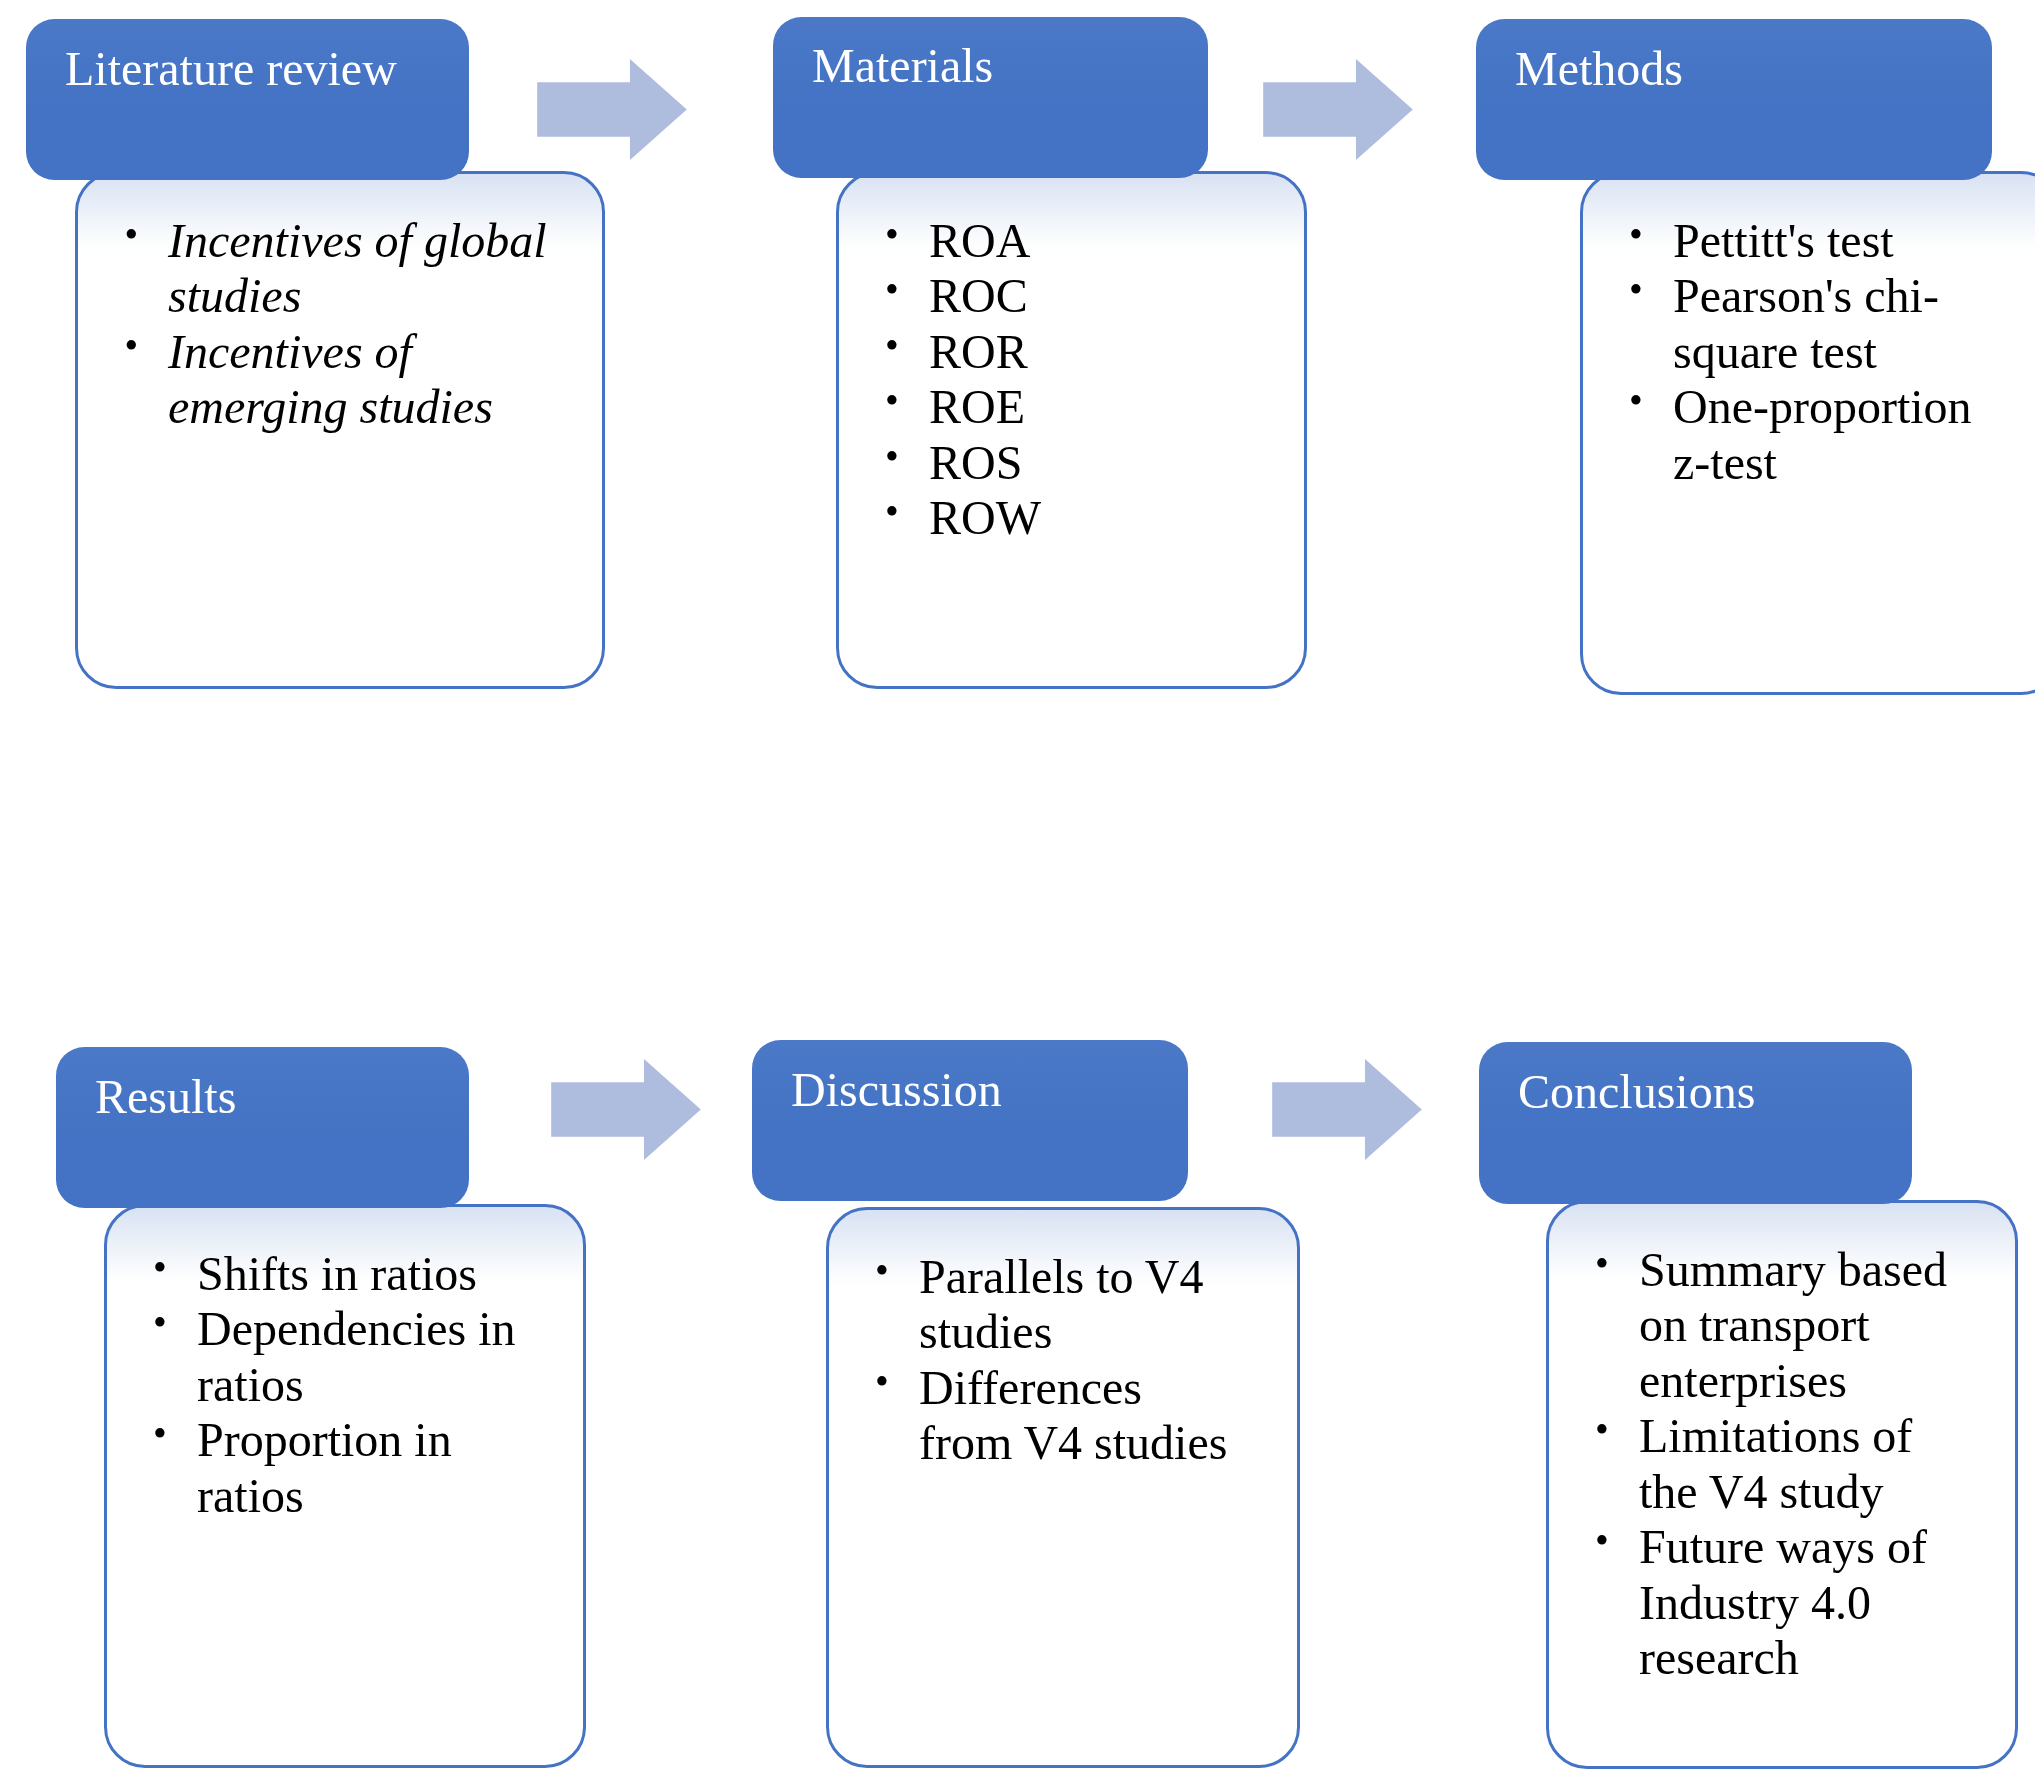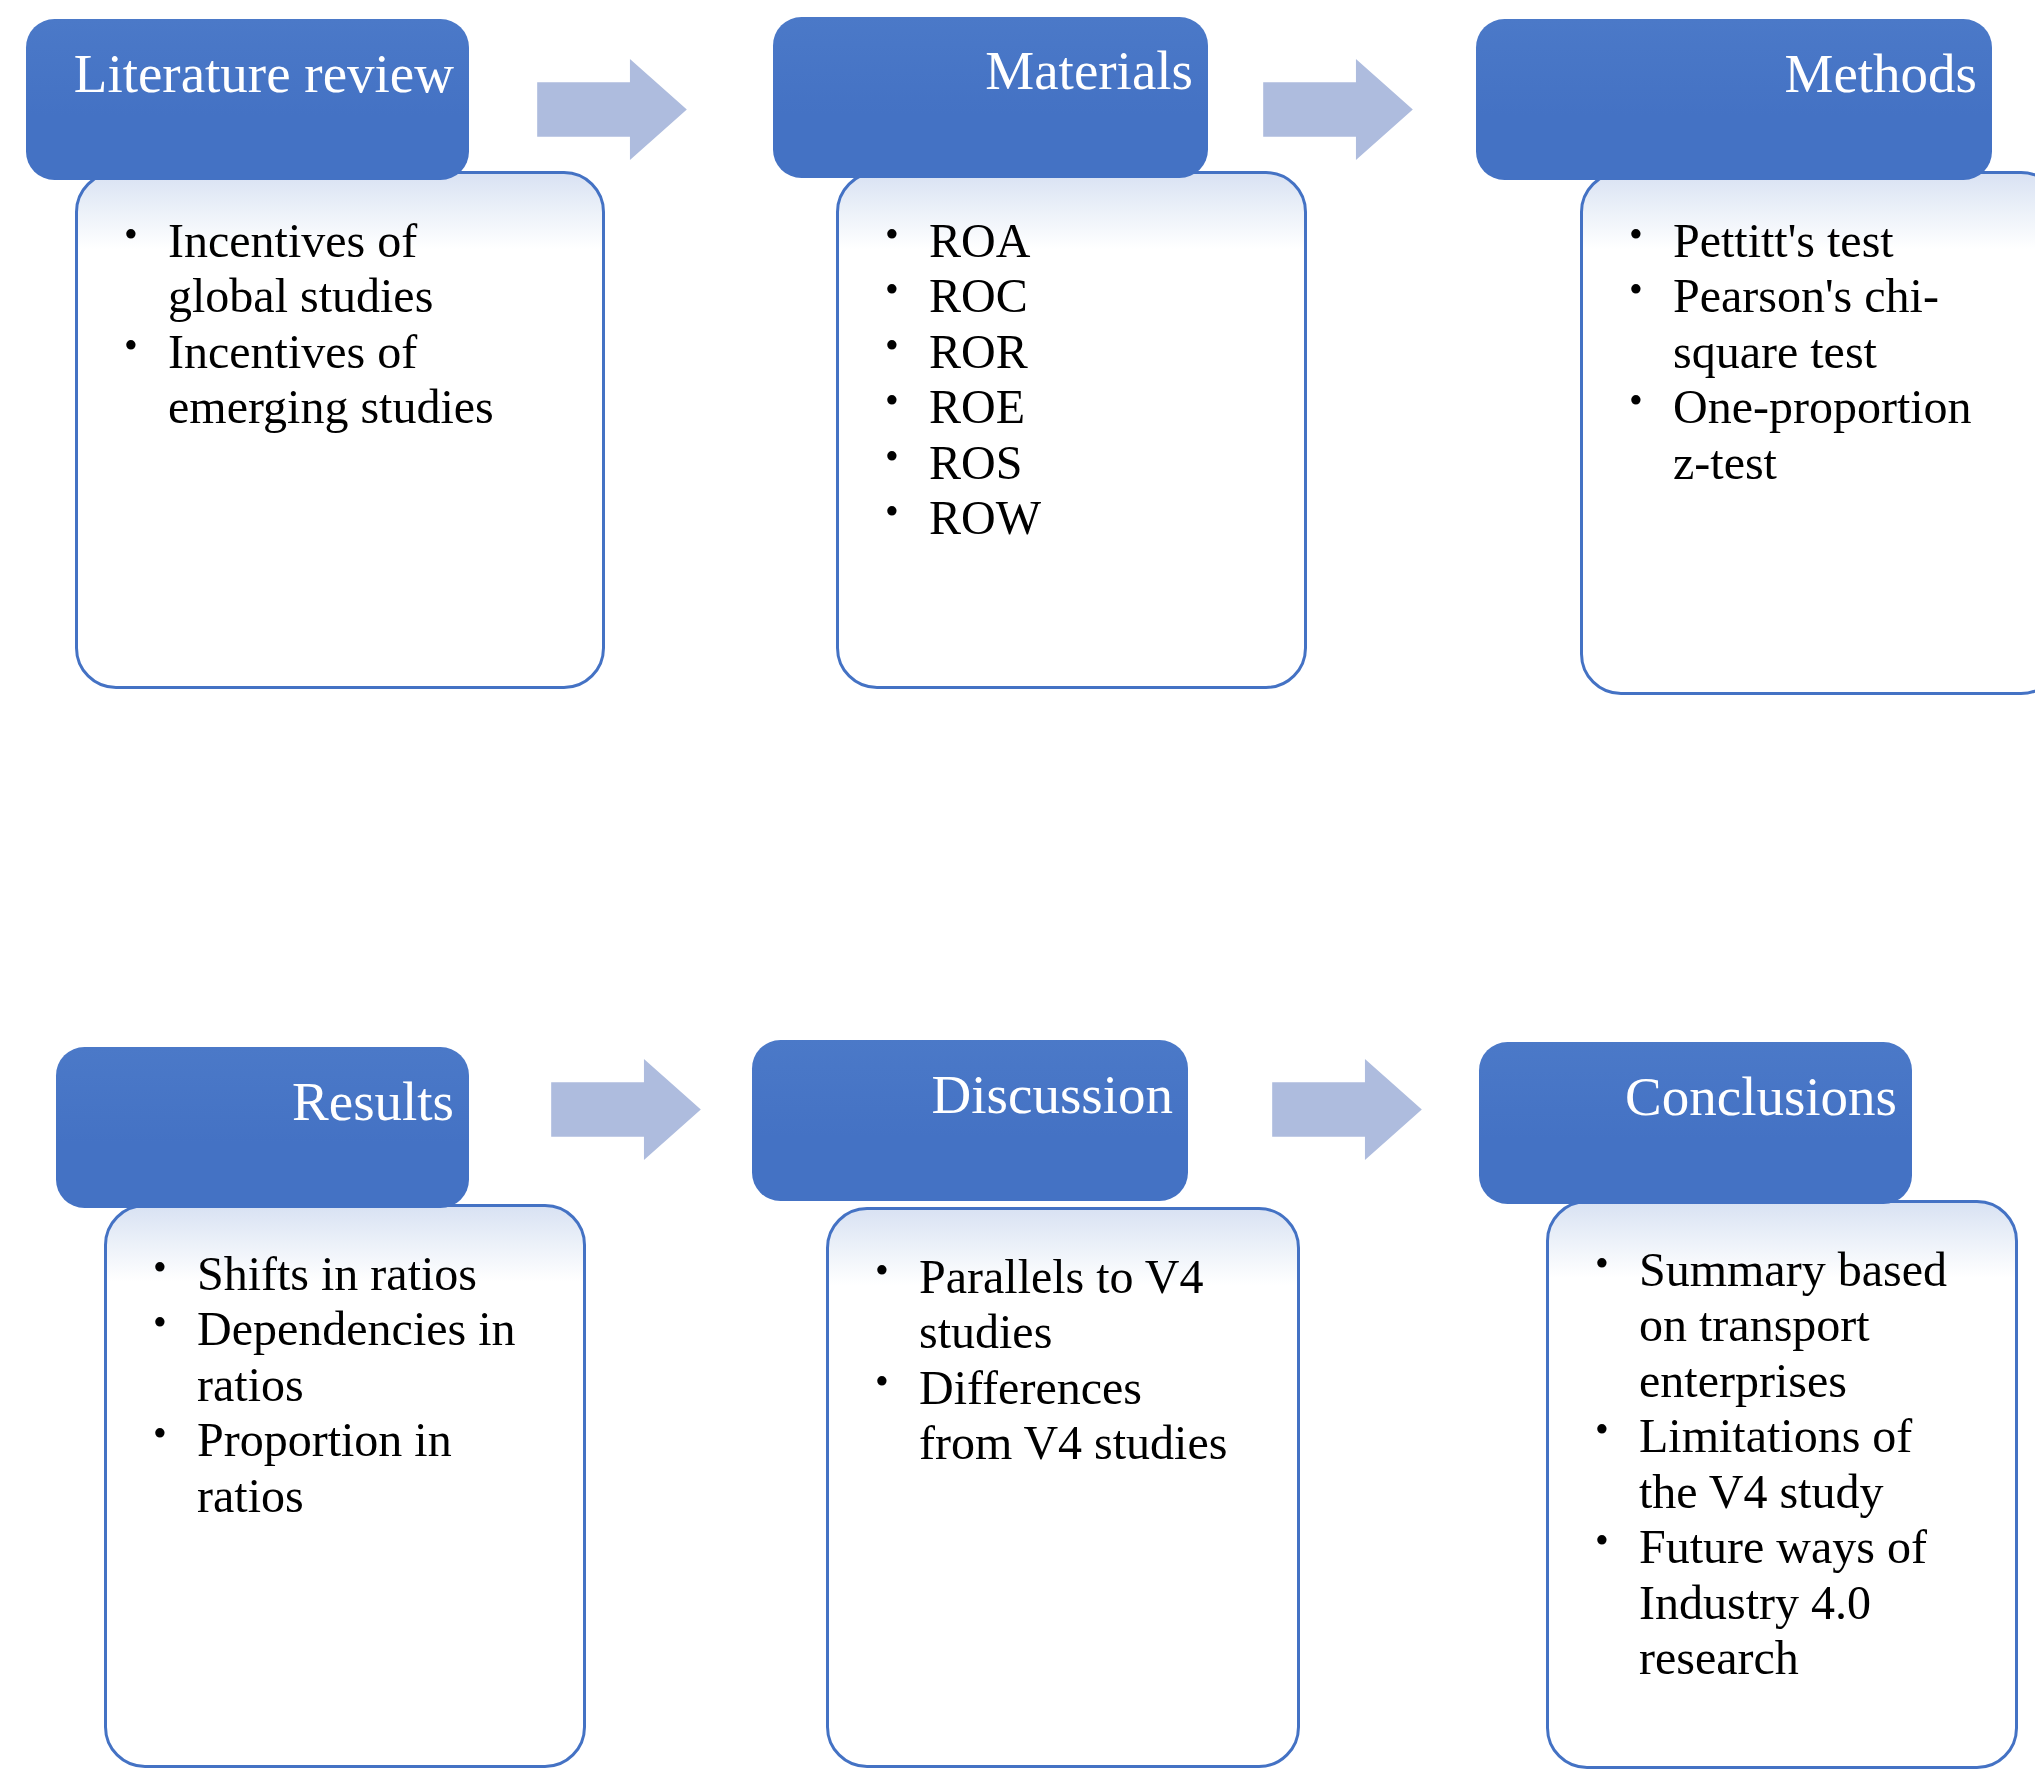--- a/index.html
+++ b/index.html
@@ -13,26 +13,25 @@
     height: 1793px;
     background: var(--background, #ffffff);
     font-family: "Liberation Serif", "DejaVu Serif", serif;
     overflow: hidden;
   }
   .hdr {
     position: absolute;
     background: linear-gradient(180deg, #4b79c8 0%, var(--header_blue) 60%);
     border-radius: 28.5px;
     color: var(--title_text, #ffffff);
-    font-size: 55px;
+    font-size: 48px;
     line-height: 1.27;
     padding: 19.5px 15px 0 39px;
     box-sizing: border-box;
     z-index: 3;
-    text-align: right;
   }
   .bod {
     position: absolute;
     background: linear-gradient(180deg, var(--body_tint) 0px, #e9eff8 31.5px, #ffffff 75px);
     border: 3.8px solid var(--body_border);
     border-radius: 41px;
     box-sizing: border-box;
     z-index: 2;
     color: var(--bullet_text, #000000);
   }
@@ -58,21 +57,21 @@
   .arrow {
     position: absolute;
     width: 150px;
     height: 101px;
     z-index: 1;
   }
   .arrow polygon { fill: var(--arrow_fill); }
 
   
   .h0 { left: 26px;   top: 19px;   width: 443px; height: 161px; }
-  .b0 { left: 75px;  top: 171px;  width: 530px; height: 518px; }
+  .b0 { left: 75px;  top: 171px;  width: 530px; height: 518px; font-style: italic; }
   .h1 { left: 773px; top: 16.5px;   width: 435px; height: 161px; }
   .b1 { left: 836px; top: 171px;  width: 471px; height: 518px; }
   .h2 { left: 1476px; top: 19px;   width: 516px; height: 161px; }
   .b2 { left: 1580px; top: 171px;  width: 482px; height: 524px; }
   .a0 { left: 537px;  top: 59px; }
   .a1 { left: 1263px; top: 59px; }
   
   .h3 { left: 56px;   top: 1047px; width: 413px; height: 161px; }
   .b3 { left: 104px;  top: 1204px; width: 482px; height: 564px; }
   .h4 { left: 752px; top: 1040px; width: 436px; height: 161px; }

